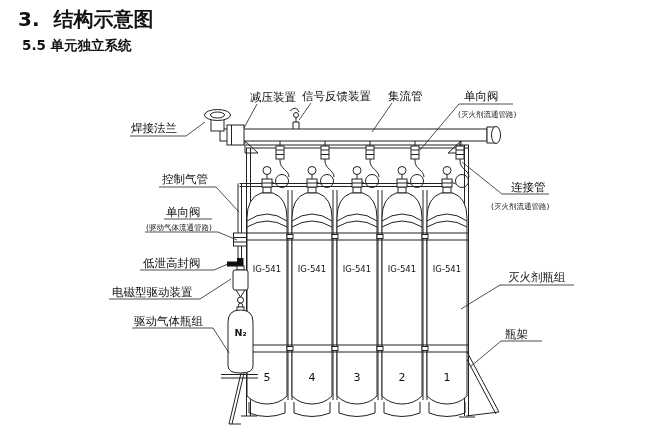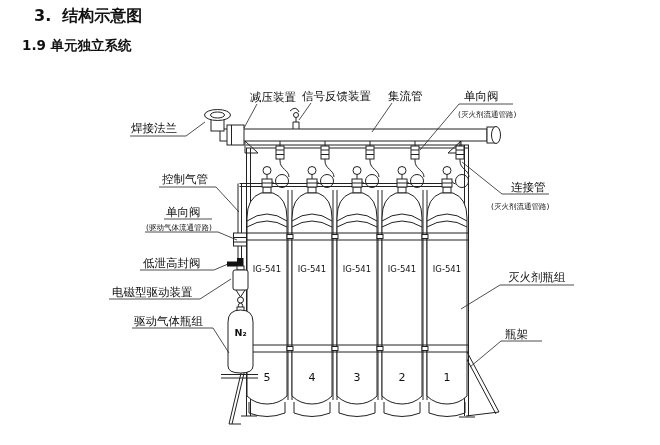--- a/index.html
+++ b/index.html
@@ -1,34 +1,34 @@
 <!DOCTYPE html>
 <html><head>
 <meta charset="utf-8">
 <style>
   html,body{margin:0;padding:0;background:#fff;}
   .page{position:relative;width:660px;height:445px;background:#fff;overflow:hidden;
         font-family:"DejaVu Sans",sans-serif;color:#111;}
-  .h1{position:absolute;left:34px;top:6px;font-size:16px;font-weight:bold;white-space:pre;}
+  .h1{position:absolute;left:18px;top:6px;font-size:20px;font-weight:bold;white-space:pre;}
   .h2{position:absolute;left:22px;top:37px;font-size:13.5px;font-weight:bold;white-space:pre;}
   .body-text{position:absolute;left:40px;top:58px;font-size:12.5px;}
   svg{position:absolute;left:0;top:0;}
   svg text{font-family:"DejaVu Sans",sans-serif;fill:#111;}
   .lbl{font-size:11.5px;}
   .sub{font-size:7.5px;}
   .cyl-lbl{font-size:8.5px;}
   .cyl-num{font-size:11px;}
   .n2{font-size:9.5px;font-weight:bold;}
 </style>
 </head>
 <body>
 
 <div class="page">
   <div class="h1">3.  结构示意图</div>
-  <div class="h2">1.9 单元独立系统</div>
+  <div class="h2">5.5 单元独立系统</div>
 
   <svg width="660" height="445" viewBox="0 0 660 445">
     <defs>
 
       <g id="cv">
         <path d="M0,141 V146"></path>
         <rect x="-4" y="146" width="8" height="13" fill="#fff"></rect>
         <path d="M-4,150 H4 M-4,154.5 H4"></path>
         <path d="M0,159 V161"></path>
         <path d="M0,161 C0,169 9,170 9,177"></path>

